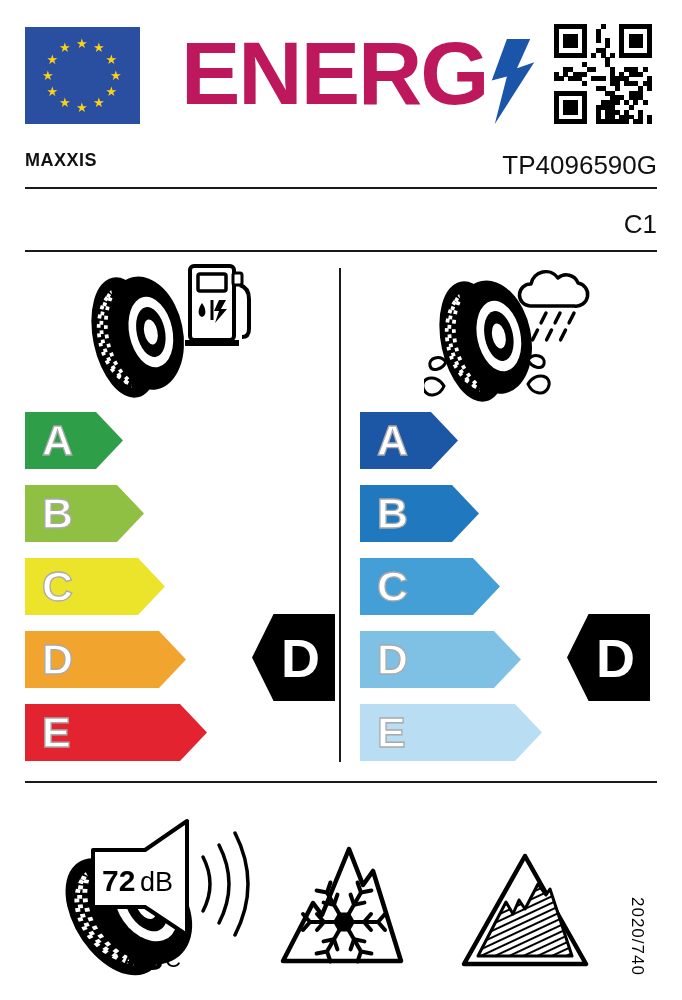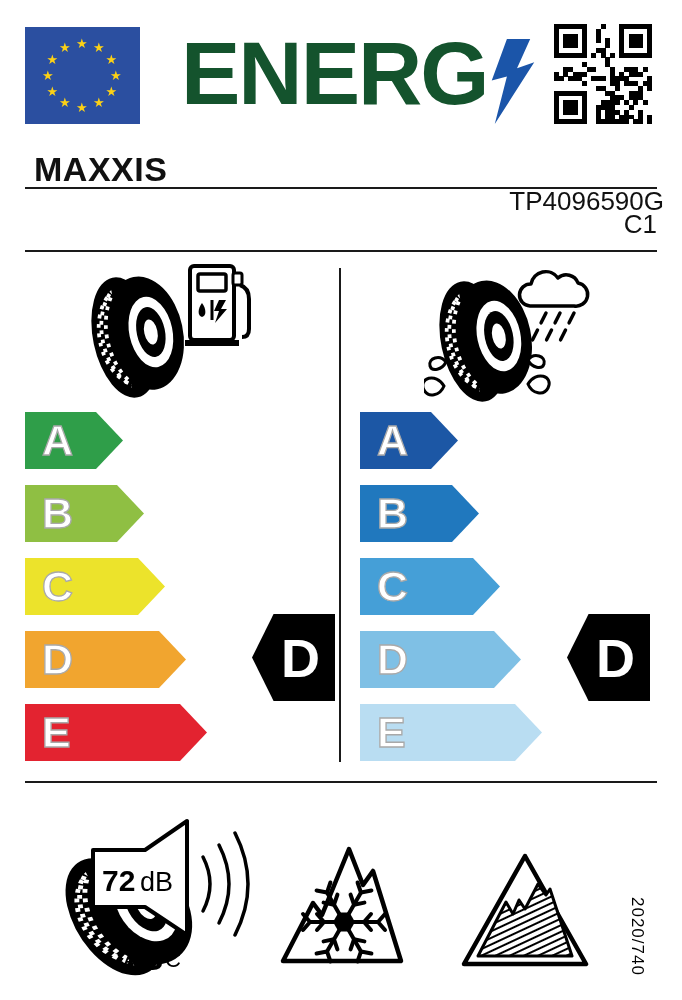--- a/index.html
+++ b/index.html
@@ -5,26 +5,26 @@
   html,body{margin:0;padding:0;background:#888;}
   .label{
     position:relative;width:682px;height:1000px;background:#fff;overflow:hidden;
     font-family:"Liberation Sans","DejaVu Sans",sans-serif;color:#111;margin:0 auto;
   }
   .abs{position:absolute;}
   
   .flag{position:absolute;left:25px;top:27px;width:115px;height:97px;background:#2b4fa0;}
   .flag i{position:absolute;font-style:normal;color:#fcd116;font-size:13px;line-height:1;}
   .logo{position:absolute;left:181px;top:29px;display:flex;align-items:flex-start;}
-  .logo .word{font-size:89px;font-weight:bold;line-height:1;letter-spacing:-2px;color:#14532d;}
+  .logo .word{font-size:89px;font-weight:bold;line-height:1;letter-spacing:-2px;color:#be185d;}
   .logo svg{margin-left:3px;margin-top:10px;}
   .qr{position:absolute;left:554px;top:24px;}
   
-  .brand{position:absolute;left:34px;top:150px;font-size:34px;font-weight:bold;letter-spacing:.5px;}
-  .pcode{position:absolute;right:18px;top:150px;font-size:26px;margin-top:36px;}
+  .brand{position:absolute;left:25px;top:150px;font-size:18px;font-weight:bold;letter-spacing:.5px;}
+  .pcode{position:absolute;right:25px;top:150px;font-size:26px;}
   .tsize{position:absolute;left:25px;top:202px;font-size:35px;}
   .tclass{position:absolute;right:25px;top:209px;font-size:26px;}
   .rule{position:absolute;left:25px;width:632px;height:2px;background:#1a1a1a;}
   .vrule{position:absolute;left:339px;top:268px;width:2px;height:494px;background:#1a1a1a;}
   
   .col{position:absolute;top:412px;display:flex;flex-direction:column;gap:16px;}
   .arrow{height:57px;clip-path:polygon(0 0,calc(100% - 27px) 0,100% 50%,calc(100% - 27px) 100%,0 100%);
          display:flex;align-items:center;padding-left:17px;box-sizing:border-box;}
   .cl{font-size:43px;font-weight:bold;color:#fff;-webkit-text-stroke:1.3px #a9a9a9;line-height:1;}
   .badge{position:absolute;top:614px;width:83px;height:87px;background:#000;

